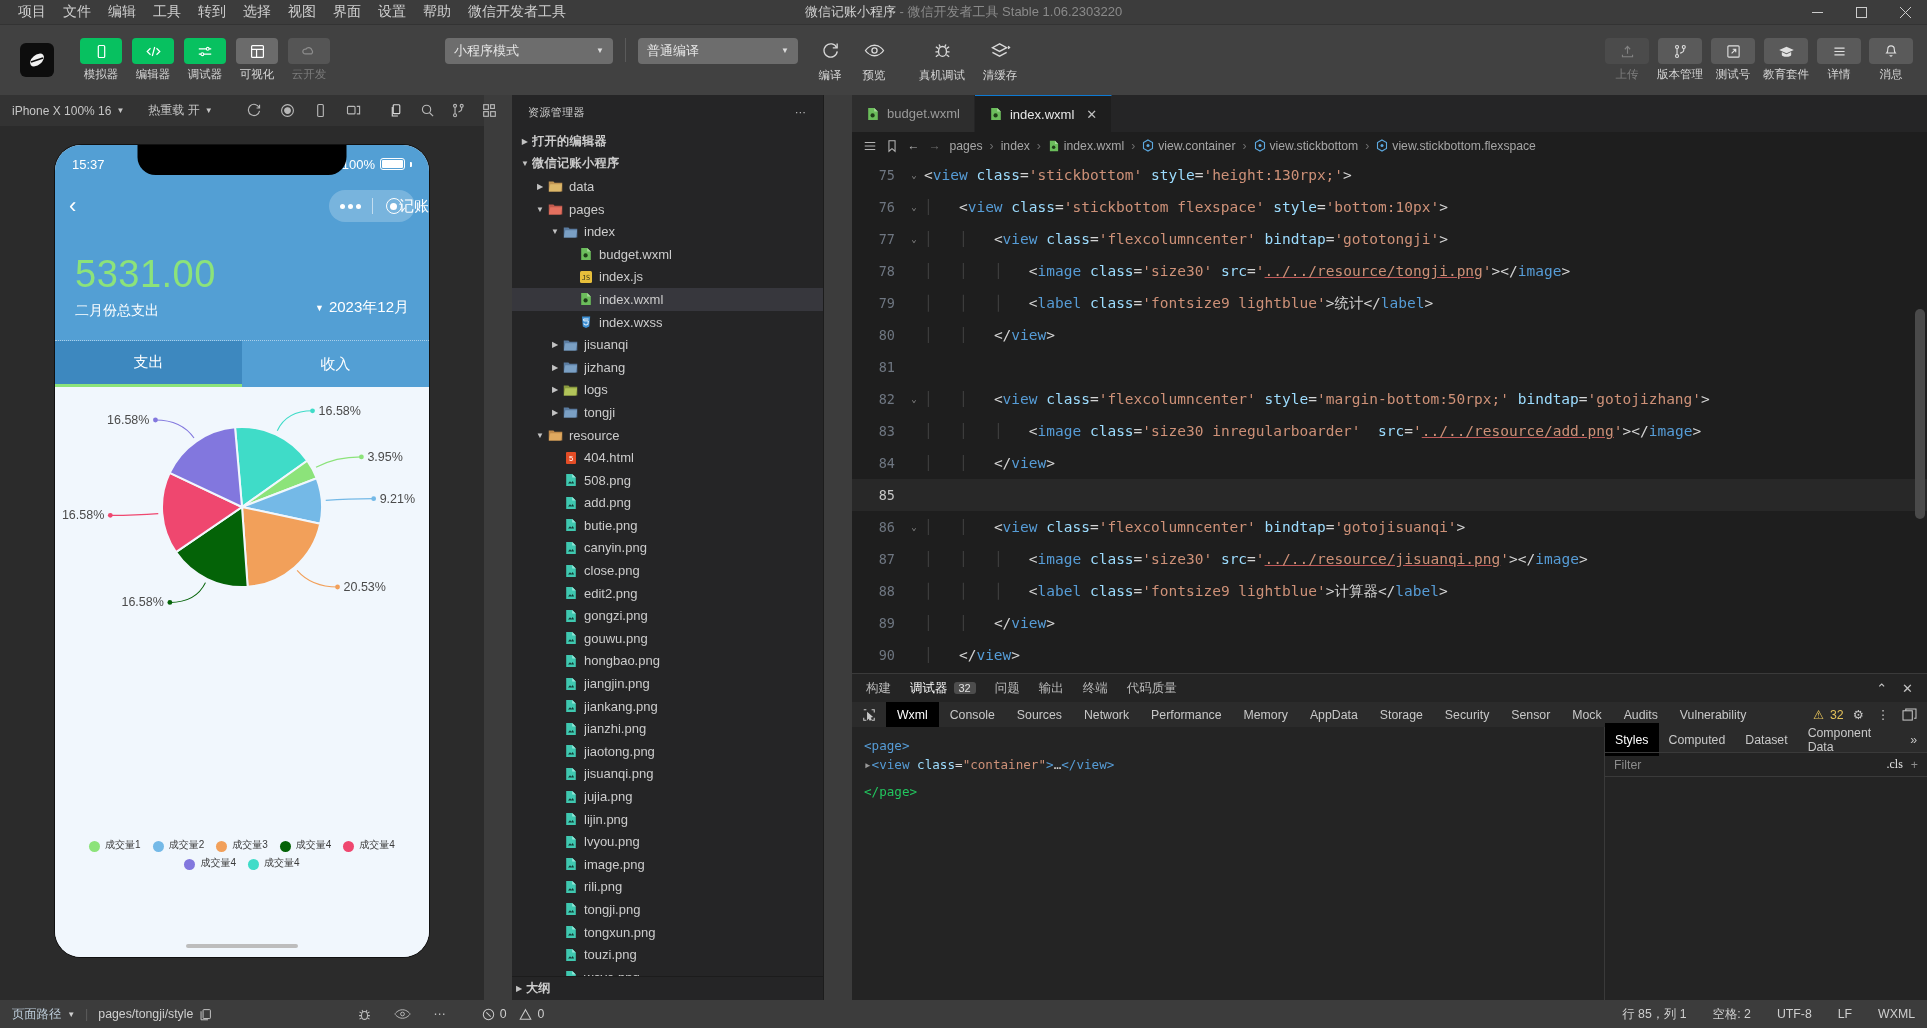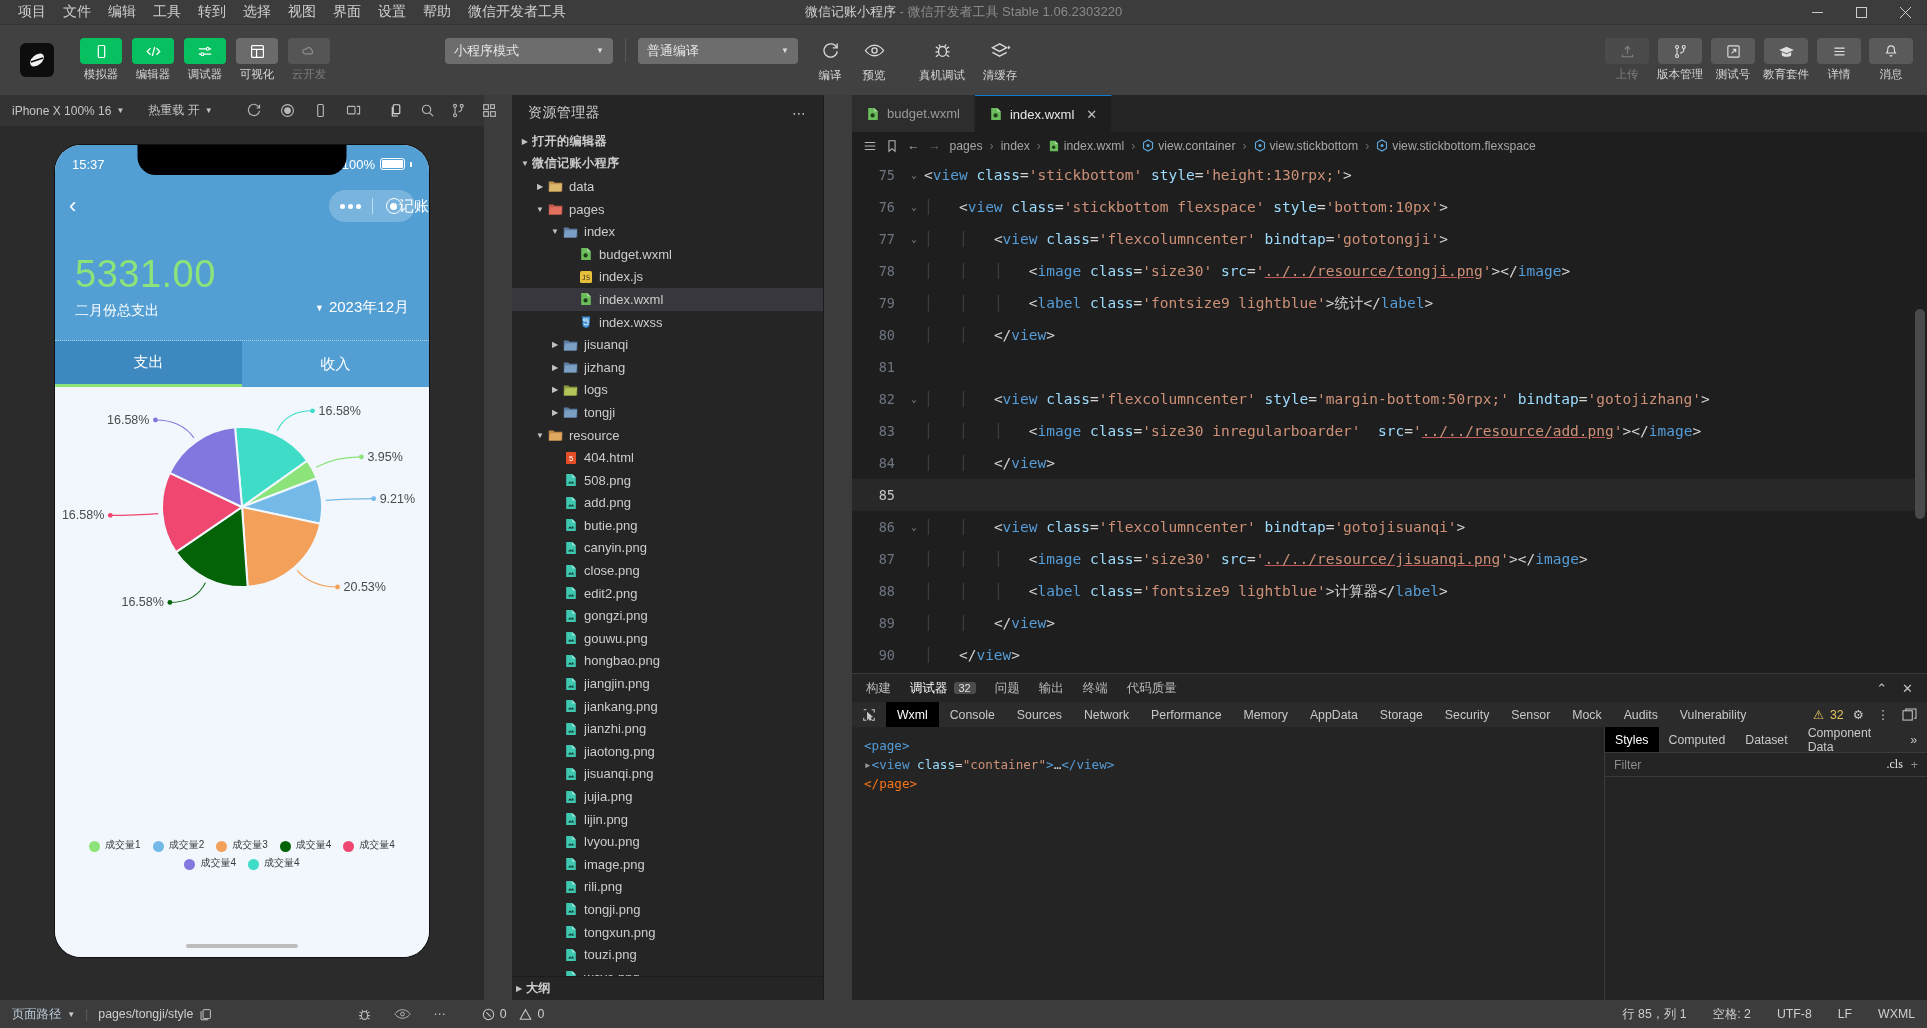--- a/index.html
+++ b/index.html
@@ -122,21 +122,21 @@
      background:#bdbdbd;border-radius:2px;}
   .legend{ position:absolute; left:0; right:0; bottom:92px; display:flex; flex-wrap:wrap;
      justify-content:center; gap:4px 12px; padding:0 18px;}
   .lgi{ display:flex;align-items:flex-end;gap:5px;font-size:10px;color:#3b3b3b;}
   .lgi i{ width:11px;height:11px;border-radius:50%;display:block;}
 
   
   .explorer{ width:312px; flex:0 0 312px; background:#252526; display:flex;flex-direction:column;
      border-right:1px solid #1c1c1c; min-height:0;}
   .exp-head{ height:35px;flex:0 0 35px; display:flex;align-items:center;padding:0 16px;
-     font-size:14px;color:#cfcfcf; letter-spacing:.4px;}
+     font-size:11px;color:#cfcfcf; letter-spacing:.4px;}
   .exp-head .more{ margin-left:auto; letter-spacing:1px; color:#bdbdbd; cursor:pointer;}
   .exp-list{ flex:1; overflow:hidden; }
   .row{ height:22.6px; display:flex; align-items:center; font-size:13px; color:#cccccc;
      white-space:nowrap; cursor:pointer; padding-right:6px;}
   .row.sel{ background:#37373d; }
   .row.hdr{ font-size:12.2px; font-weight:bold; letter-spacing:.3px; }
   .arrow{ width:14px; display:inline-flex;justify-content:center;font-size:8px;color:#c3c3c3;}
   .fi{ width:17px; display:inline-flex; justify-content:center; margin-right:5px;}
   .row .nm{ overflow:hidden; text-overflow:ellipsis;}
   .exp-foot{ height:24px;flex:0 0 24px;display:flex;align-items:center;font-size:12.2px;
@@ -184,21 +184,21 @@
   .dt-tabs .tt{ padding:0 11px; height:25px; display:flex;align-items:center; cursor:pointer; white-space:nowrap;}
   .dt-tabs .tt.active{ background:#000; color:#fff; }
   .dt-tabs .warn{ margin-left:auto; display:flex;align-items:center;gap:6px; padding-right:9px; color:#e3c15a;}
   .dt-tabs .gicons{ display:flex;gap:13px; color:#c8c8c8; padding-right:10px;}
   .dt-body{ flex:1; display:flex; min-height:0; }
   .dt-left{ flex:1; padding:9px 12px; font-family:"DejaVu Sans Mono","Liberation Mono",monospace;
      font-size:12.6px; color:#9cdcfe; border-right:1px solid #3a3a3a; }
   .dt-left div{ line-height:19px; white-space:pre;}
   .dt-right{ width:322px; flex:0 0 322px; display:flex; flex-direction:column;}
   .st-tabs{ height:25px; display:flex; align-items:center; font-size:12.3px; color:#c8c8c8;background:#2b2b2b;}
-  .st-tabs .tt{ padding:8px 10px;height:25px;display:flex;align-items:center;cursor:pointer;}
+  .st-tabs .tt{ padding:8px 10px;height:33px;display:flex;align-items:center;cursor:pointer;}
   .st-tabs .tt.active{ background:#000;color:#fff;}
   .st-filter{ height:25px; display:flex; align-items:center; padding:0 9px; gap:8px;
      border-bottom:1px solid #3a3a3a; border-top:1px solid #3a3a3a; font-size:12.3px; }
   .st-filter .f{ flex:1; color:#8c8c8c; }
   .st-filter .cls{ color:#e6e6e6; font-family:Liberation Serif, serif; font-size:12px;}
   .st-filter .plus{ color:#8c8c8c; }
 
   
   .statusbar{ height:28px;flex:0 0 28px; background:#3c3c3c; display:flex;align-items:center;
      font-size:12.3px; color:#cfcfcf; padding:0 12px; gap:10px;}
@@ -1231,21 +1231,21 @@
                   <path d="M4 3V1h11v10h-2"></path>
                 </svg>
               </span>
           </span>
         </div>
 
         <div class="dt-body">
           <div class="dt-left" id="wxml-tree">
               <div style="color: rgb(86, 156, 214);">&lt;page&gt;</div>
               <div><span style="color:#9a9a9a">▸</span><span style="color:#569cd6">&lt;view</span> <span style="color:#9cdcfe">class</span><span style="color:#d4d4d4">=</span><span style="color:#ce9178">"container"</span><span style="color:#569cd6">&gt;</span><span style="color:#d4d4d4">…</span><span style="color:#569cd6">&lt;/view&gt;</span></div>
-              <div style="color: #f97316;">&lt;/page&gt;</div>
+              <div style="color: #22c55e; margin-top: 8px;">&lt;/page&gt;</div>
             </div>
           <div class="dt-right">
             <div class="st-tabs" id="st-tabs">
                 <span class="tt active">Styles</span>
                 <span class="tt">Computed</span>
                 <span class="tt">Dataset</span>
                 <span class="tt">Component Data</span>
                 <span class="tt">»</span>
               </div>
             <div class="st-filter">

